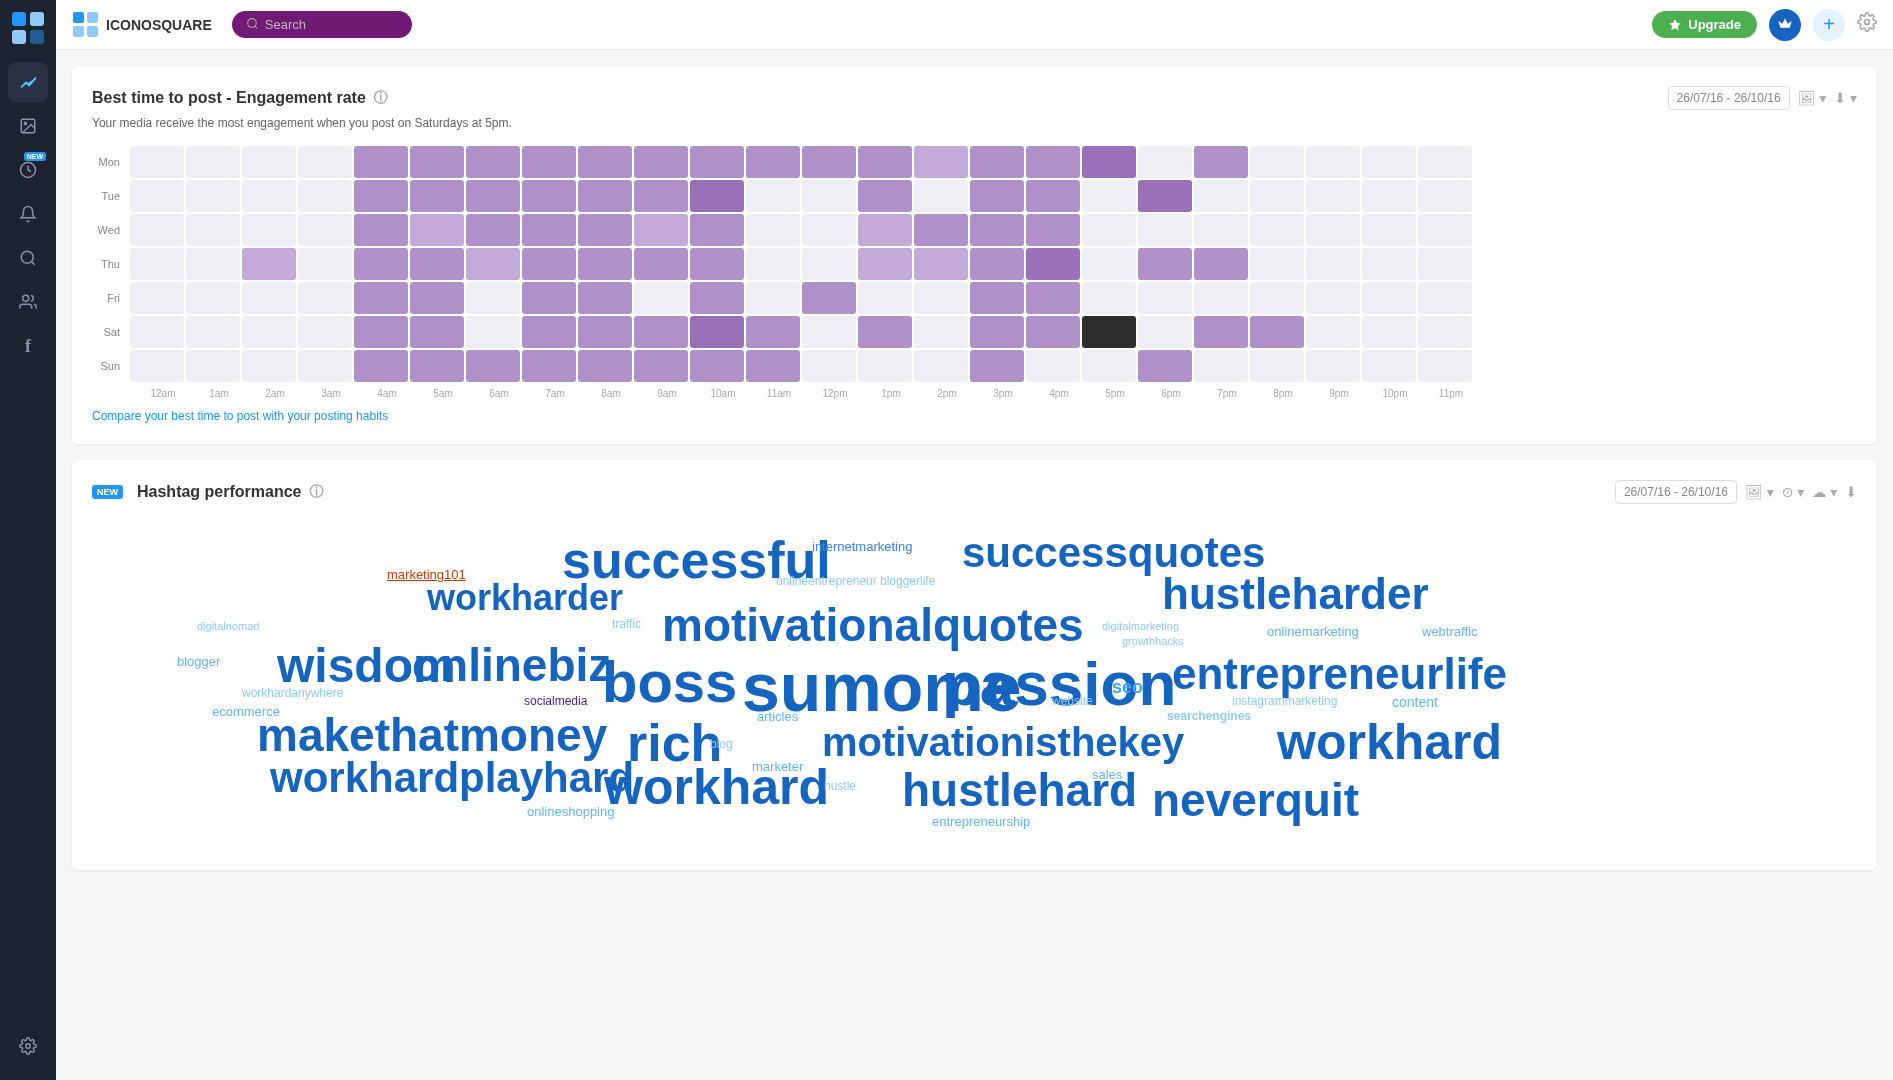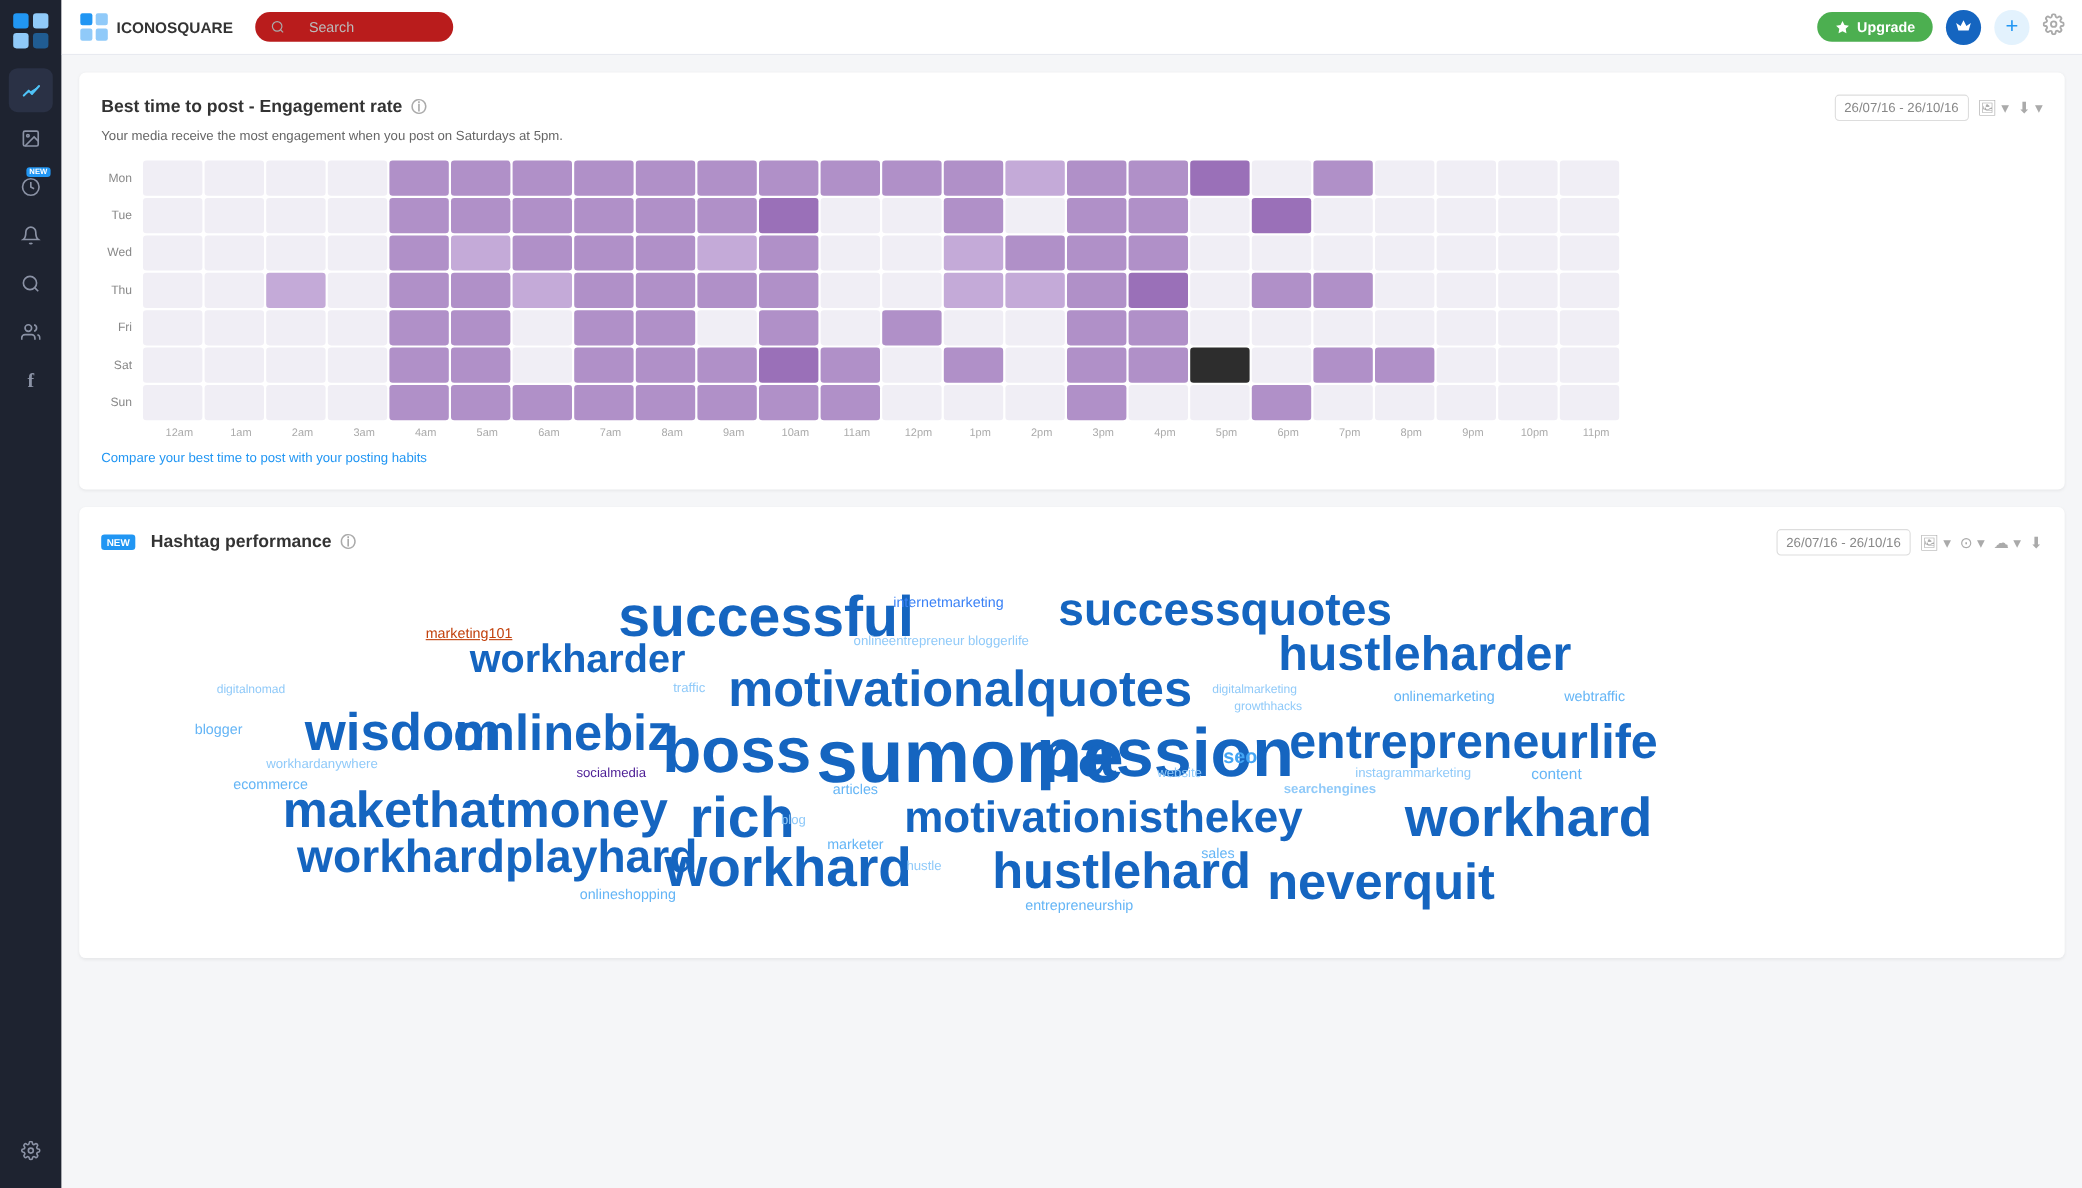--- a/index.html
+++ b/index.html
@@ -64,23 +64,23 @@
     }
     .navbar-logo {
       display: flex; align-items: center; gap: 6px;
       font-size: 14px; font-weight: 700; color: #333;
       margin-right: 20px;
     }
     .navbar-logo-icon {
       width: 28px; height: 28px;
     }
     .navbar-search {
-      display: flex; align-items: center;
-      background: #b91c1c; border-radius: 20px;
-      padding: 6px 14px; gap: 22px;
+      display: flex; align-items: flex-start;
+      background: #701a75; border-radius: 20px;
+      padding: 6px 14px; gap: 6px;
       font-size: 13px; color: #999;
       flex: 0 0 180px;
     }
     .navbar-right {
       margin-left: auto;
       display: flex; align-items: center; gap: 12px;
     }
     .upgrade-btn {
       background: #4caf50;
       color: #fff;

